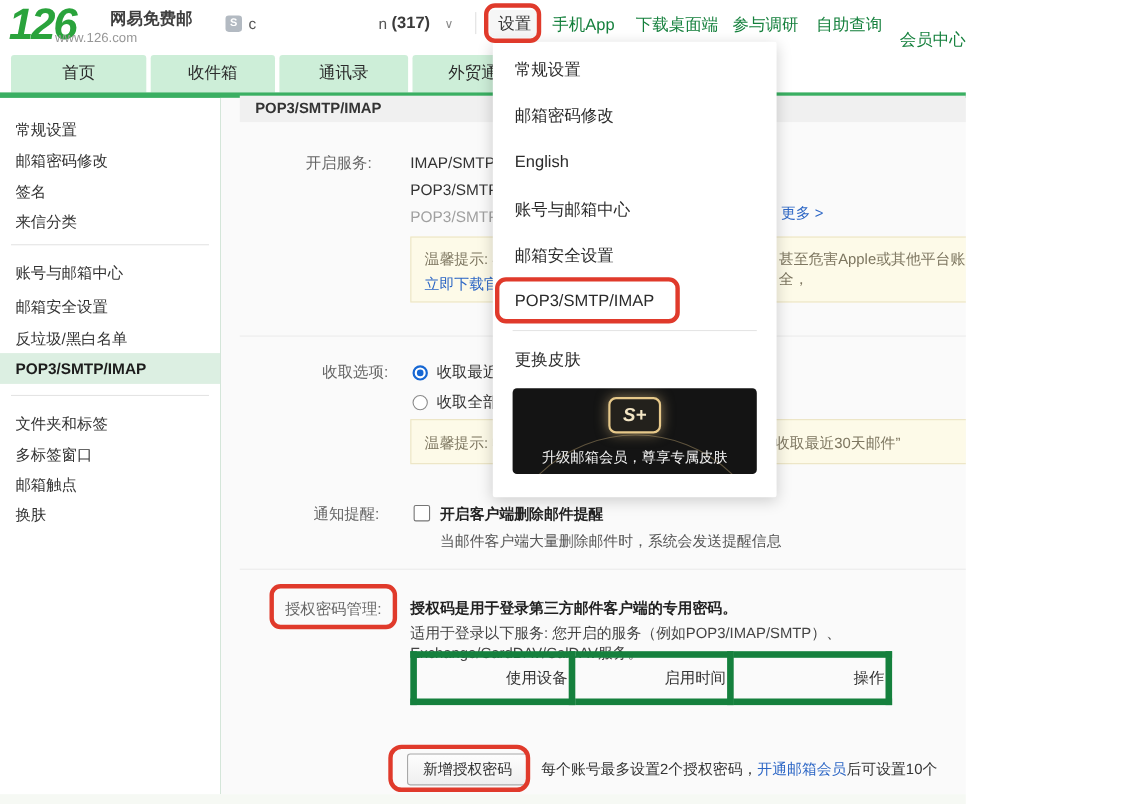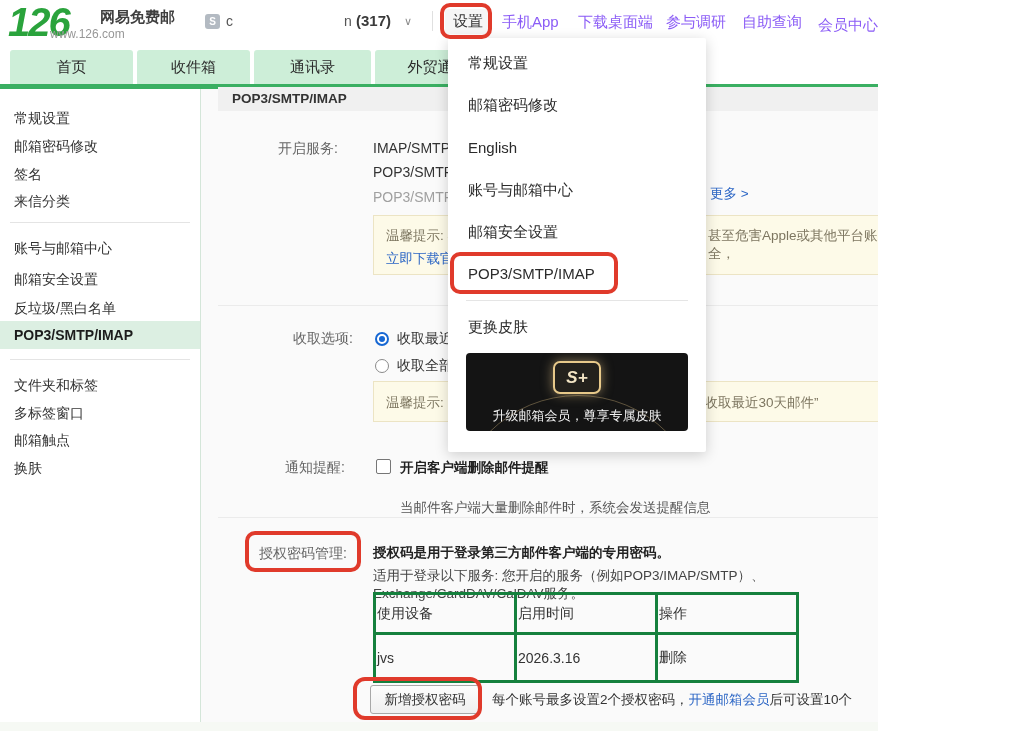--- a/index.html
+++ b/index.html
@@ -9,21 +9,21 @@
   
   .brand-logo{font-size:40px;font-weight:bold;font-style:italic;color:#2aa33c;letter-spacing:-2px;line-height:44px;}
   .brand-name{font-size:15px;font-weight:600;color:#3f3f3f;margin-left:34px;}
   .brand-domain{font-size:12px;color:#979797;}
   .s-badge{width:15px;height:15px;background:#b3bac2;border-radius:3px;color:#fff;font-size:10px;
            font-weight:bold;text-align:center;line-height:15px;}
   .acct-txt{font-size:14px;color:#555;}
   .unread{font-size:15px;font-weight:bold;color:#3b3b3b;}
   .chev{font-size:11px;color:#8a8a8a;}
   .vline{width:1px;height:20px;background:#e0e0e0;}
-  .navlink{font-size:15px;color:#8b5cf6;cursor:pointer;}
+  .navlink{font-size:15px;color:#15803d;cursor:pointer;}
   .settings-link{font-size:15px;color:#333;background:#f6f6f6;padding:3px 8px;border-radius:3px;cursor:pointer;}
   .vip-pill{height:24px;line-height:24px;padding:0 13px;border-radius:12px;font-size:13px;color:#b34d17;
             background:linear-gradient(#fbd491,#f0a94e);cursor:pointer;}
   
   .tab{height:34px;line-height:34px;background:#cdeed8;text-align:center;font-size:15px;color:#2b2b2b;
        border-radius:3px 3px 0 0;cursor:pointer;}
   .strip{left:0;top:84px;width:1030px;height:5px;background:#3aaf62;}
   
   .side-item{left:14px;font-size:14px;color:#333;cursor:pointer;}
   .side-sel-row{left:0;top:321px;width:200px;height:28px;background:#dcefe2;}
@@ -43,21 +43,21 @@
   .hdiv{height:1px;background:#ebebeb;}
   .radio{width:14px;height:14px;border-radius:50%;box-sizing:border-box;background:#fff;cursor:pointer;}
   .radio.on{border:2px solid #1667d3;}
   .radio.on::after{content:"";position:absolute;left:2px;top:2px;width:6px;height:6px;border-radius:50%;background:#1667d3;}
   .radio.off{border:1px solid #8a8a8a;}
   .cbox{width:15px;height:15px;box-sizing:border-box;border:1.5px solid #767676;border-radius:2px;background:#fff;cursor:pointer;}
   .bold-val{font-size:13.5px;font-weight:600;color:#222;}
   .note-val{font-size:13.5px;color:#555;}
   
   .auth-table{border-collapse:collapse;}
-  .auth-table th,.auth-table td{border:3px solid #15803d;text-align:left;font-size:14px;color:#333;font-weight:normal;}
+  .auth-table th,.auth-table td{border:6px solid #15803d;text-align:right;font-size:14px;color:#333;font-weight:normal;}
   .auth-table th{width:136px;height:35px;}
   .auth-table td{height:43px;}
   .add-btn{width:110px;height:29px;border:1px solid #a8a8a8;border-radius:3px;font-size:13.5px;color:#333;
            background:linear-gradient(#fdfdfd,#efefef);cursor:pointer;font-family:inherit;}
   
   .dropdown{left:448px;top:38px;width:258px;height:414px;background:#fff;border-radius:2px;
             box-shadow:0 3px 14px rgba(0,0,0,.18);z-index:40;}
   .dd-item{left:20px;font-size:15px;color:#2b2b2b;cursor:pointer;}
   .dd-div{left:18px;top:262px;width:222px;height:1px;background:#e5e5e5;}
   .banner{left:18px;top:315px;width:222px;height:78px;background:#141414;border-radius:4px;overflow:hidden;cursor:pointer;}
@@ -86,21 +86,21 @@
   <span class="abs acct-txt" style="left:344px;top:13px;">n</span>
   <span class="abs unread" style="left:356px;top:12px;">(317)</span>
   <span class="abs chev" style="left:404px;top:15px;">∨</span>
   <div class="abs vline" style="left:432px;top:11px;"></div>
 
   <span class="abs settings-link" style="left:445px;top:9px;">设置</span>
   <span class="abs navlink" style="left:502px;top:13px;">手机App</span>
   <span class="abs navlink" style="left:578px;top:13px;text-align:right;">下载桌面端</span>
   <span class="abs navlink" style="left:666px;top:13px;">参与调研</span>
   <span class="abs navlink" style="left:742px;top:13px;">自助查询</span>
-  <span class="abs navlink" style="left:818px;top:16px;font-family:Liberation Serif, serif;">会员中心</span>
+  <span class="abs navlink" style="left:818px;top:27px;font-family:Liberation Serif, serif;">会员中心</span>
   <div class="abs vip-pill" style="left:889px;top:9px;">开通邮箱会员</div>
 
   <div class="abs tab" style="left:10px;top:50px;width:123px;">首页</div>
   <div class="abs tab" style="left:137px;top:50px;width:113px;">收件箱</div>
   <div class="abs tab" style="left:375px;top:50px;width:110px;">外贸通</div>
   <div class="abs tab" style="left:254px;top:50px;width:117px;">通讯录</div>
   <div class="abs strip"></div>
 
   <span class="abs side-item" style="top:110px;">常规设置</span>
   <span class="abs side-item" style="top:138px;">邮箱密码修改</span>
@@ -146,39 +146,34 @@
   <span class="abs fval" style="left:397px;top:357px;">收取全部邮</span>
 
   <div class="abs tipbox" style="left:373px;top:381px;width:542px;height:41px;">
     <span class="abs tiptxt" style="left:12px;top:12px;">温馨提示: 收</span>
     <span class="abs tiptxt" style="left:326px;top:12px;">“收取最近30天邮件”</span>
   </div>
 
   <span class="abs flabel" style="left:285px;top:459px;">通知提醒:</span>
   <div class="abs cbox" style="left:376px;top:459px;"></div>
   <span class="abs bold-val" style="left:400px;top:459px;">开启客户端删除邮件提醒</span>
-  <span class="abs note-val" style="left:400px;top:483px;margin-top:16px;">当邮件客户端大量删除邮件时，系统会发送提醒信息</span>
+  <span class="abs note-val" style="left:400px;top:483px;">当邮件客户端大量删除邮件时，系统会发送提醒信息</span>
 
   <div class="abs hdiv" style="left:218px;top:517px;width:794px;"></div>
 
   <span class="abs flabel" style="left:259px;top:545px;">授权密码管理:</span>
   <span class="abs bold-val" style="left:373px;top:544px;">授权码是用于登录第三方邮件客户端的专用密码。</span>
   <span class="abs note-val" style="left:373px;top:567px;color:#444;">适用于登录以下服务: 您开启的服务（例如POP3/IMAP/SMTP）、Exchange/CardDAV/CalDAV服务。</span>
 
   <table class="abs auth-table" style="left:373px;top:592px;">
     <tbody>
         <tr>
       <th>使用设备</th>
       <th>启用时间</th>
       <th>操作</th>
-    </tr>
-    <tr>
-      <td>jvs</td>
-      <td>2026.3.16</td>
-      <td class="blue">删除</td>
     </tr>
   </tbody>
     </table>
 
   <button class="abs add-btn" style="left:370px;top:685px;">新增授权密码</button>
   <div class="abs" style="left:492px;top:691px;font-size:13.5px;color:#333;">
     <span>每个账号最多设置2个授权密码，</span><span class="blue">开通邮箱会员</span><span>后可设置10个</span>
   </div>
 
   <div class="abs footer-strip"></div>

